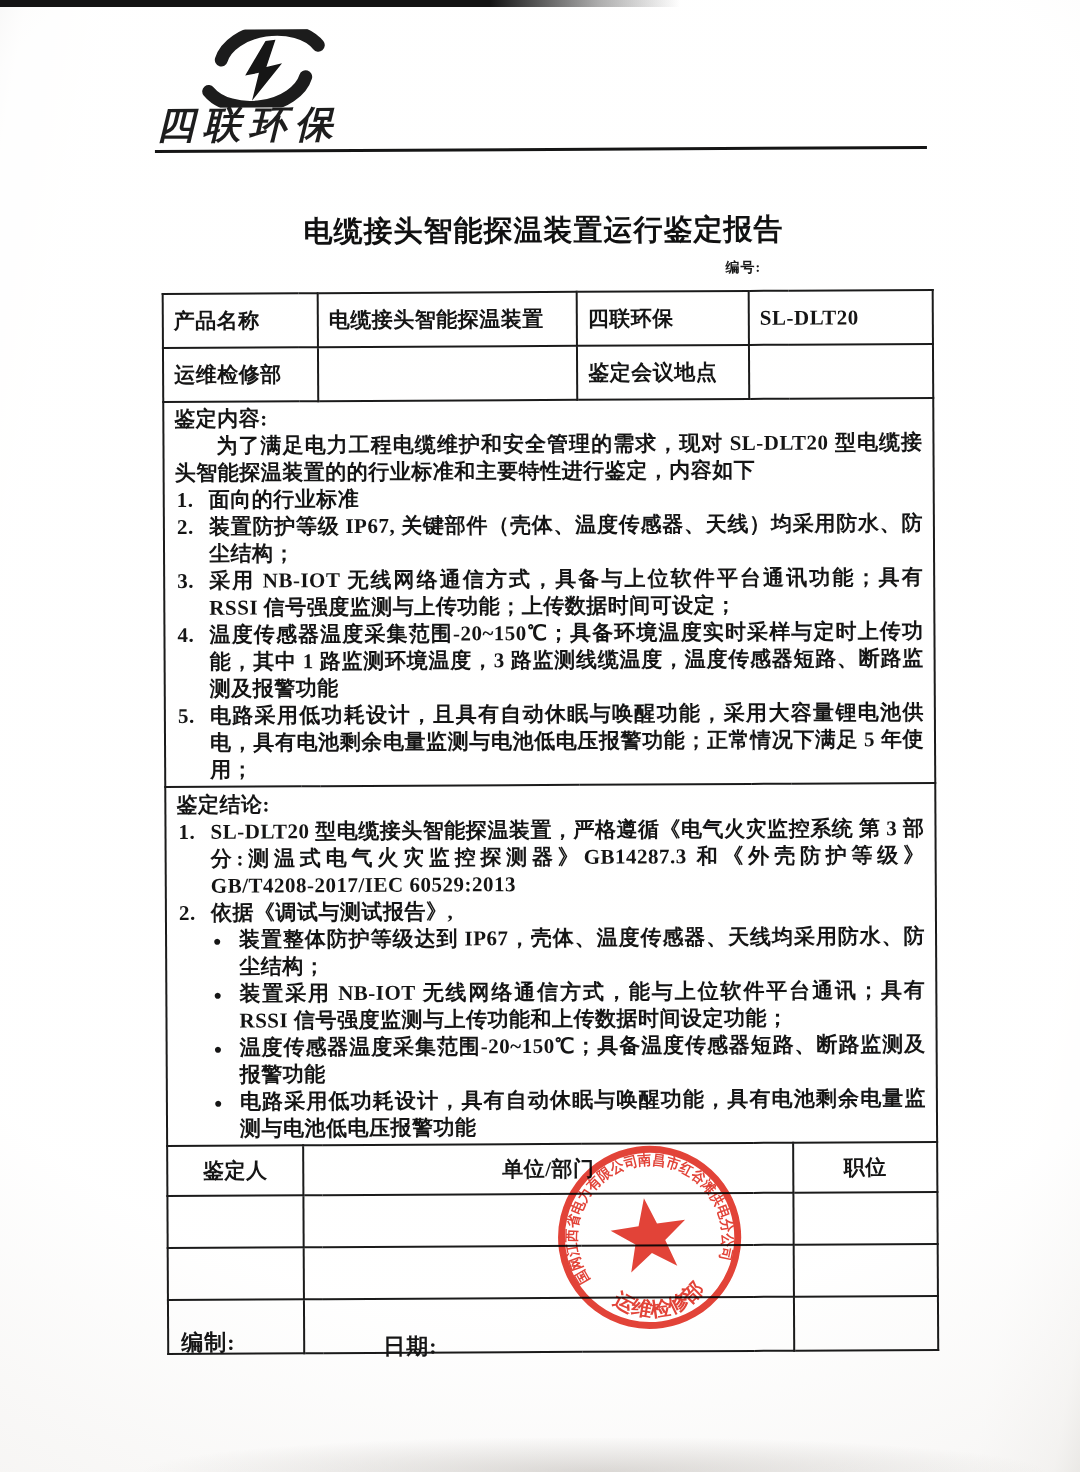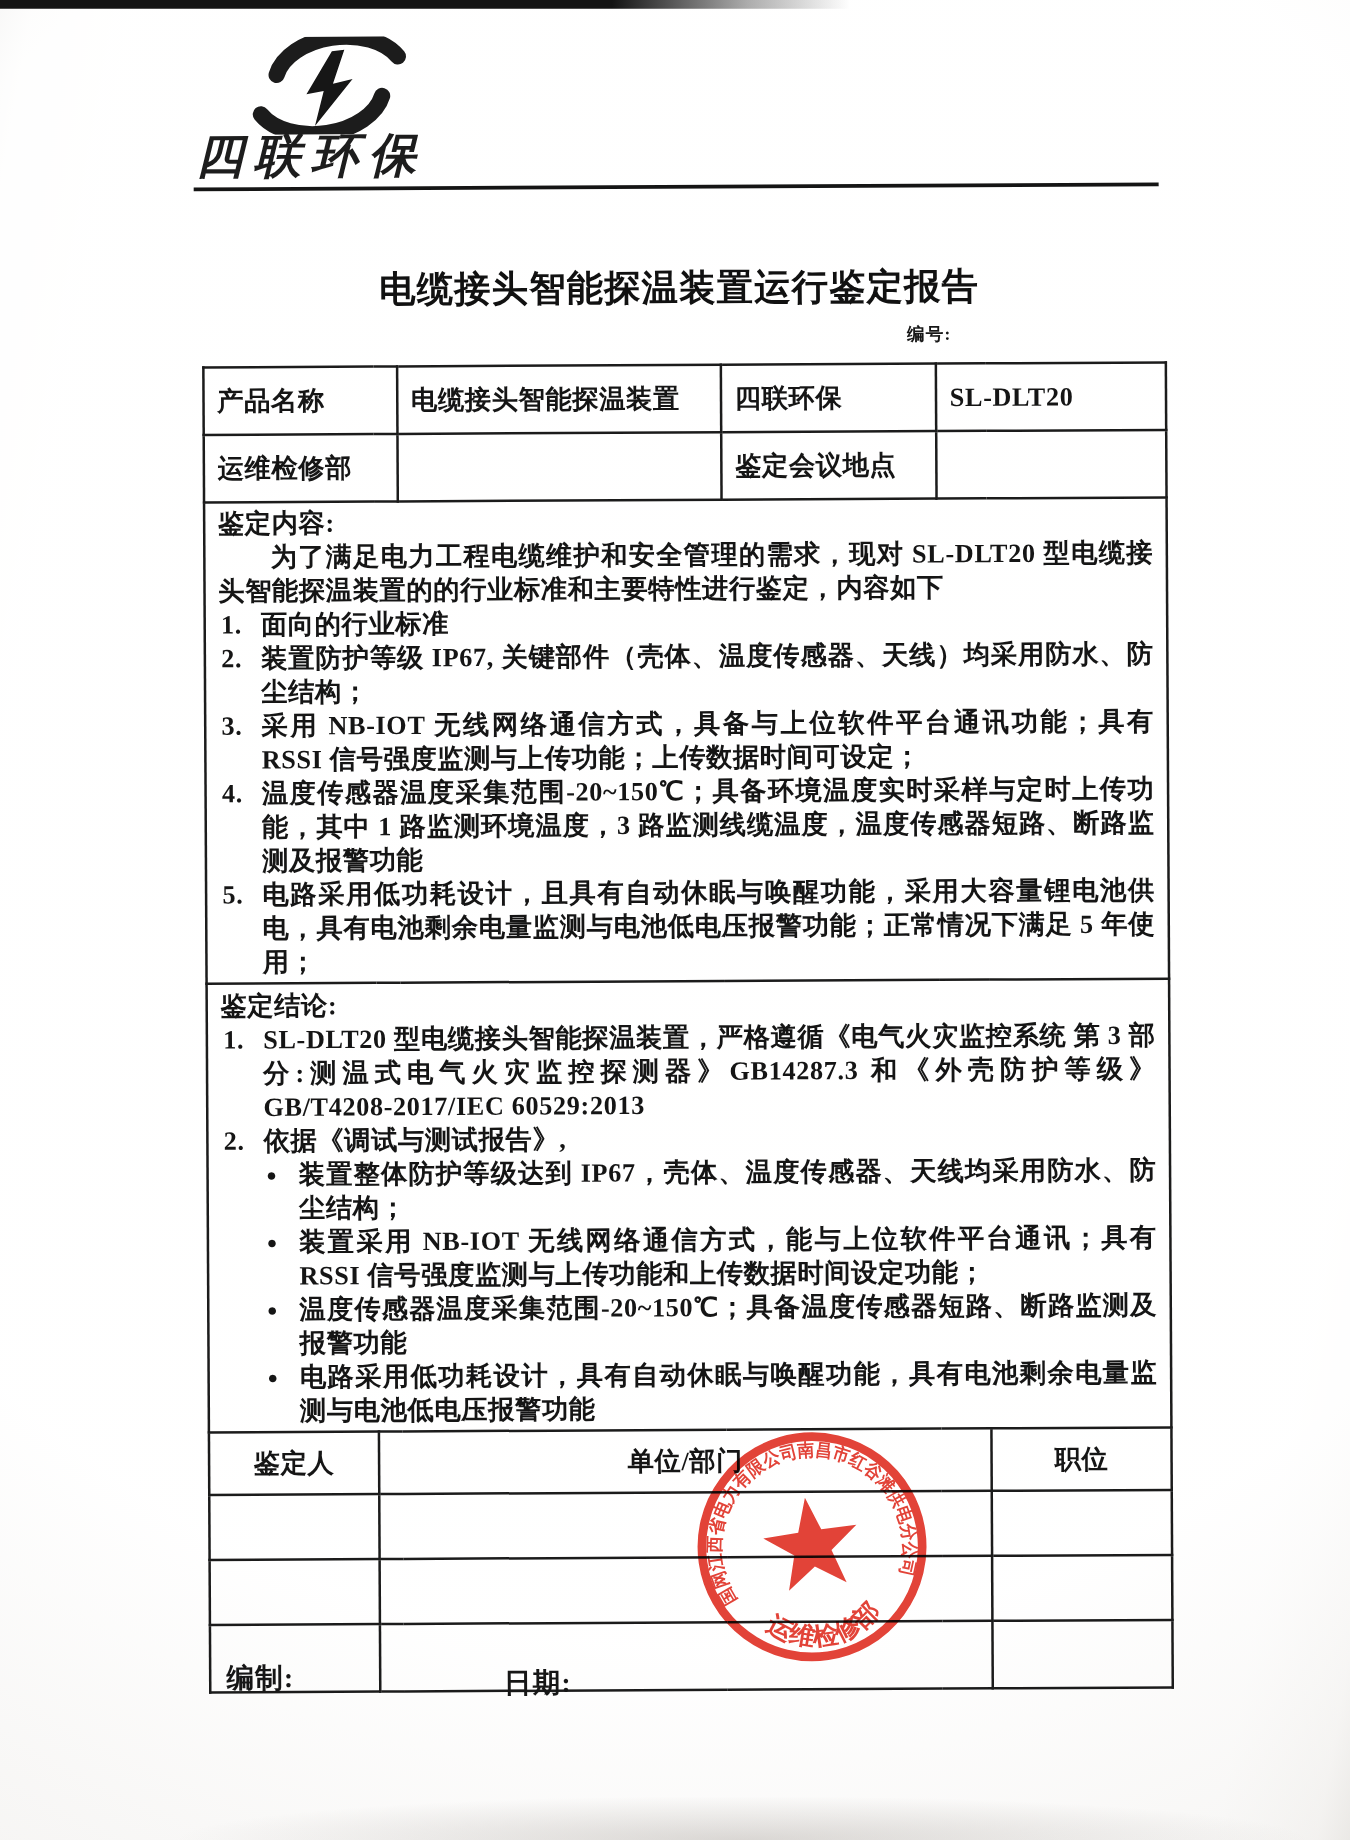--- a/index.html
+++ b/index.html
@@ -80,21 +80,21 @@
   }
   .stamp svg { width: 100%; height: 100%; }
   .stamp text {
     font-family: "Liberation Serif", serif;
     font-weight: 700;
   }
 
   
   .footer-line { position: absolute; top: 1326px; left: 0; width: 100%; font-size: 22px; font-weight: 600; }
   .footer-prepared { position: absolute; left: 178px; top: 0; letter-spacing: 1px; text-align: right; }
-  .footer-date { position: absolute; left: 400px; top: 5px; letter-spacing: 1px; }
+  .footer-date { position: absolute; left: 380px; top: 5px; letter-spacing: 1px; }
 </style>
 </head>
 <body>
 
 <div class="scan-bg"></div>
 <div class="top-edge"></div>
 
 <div class="sheet">
 
   <div class="logo-mark">

